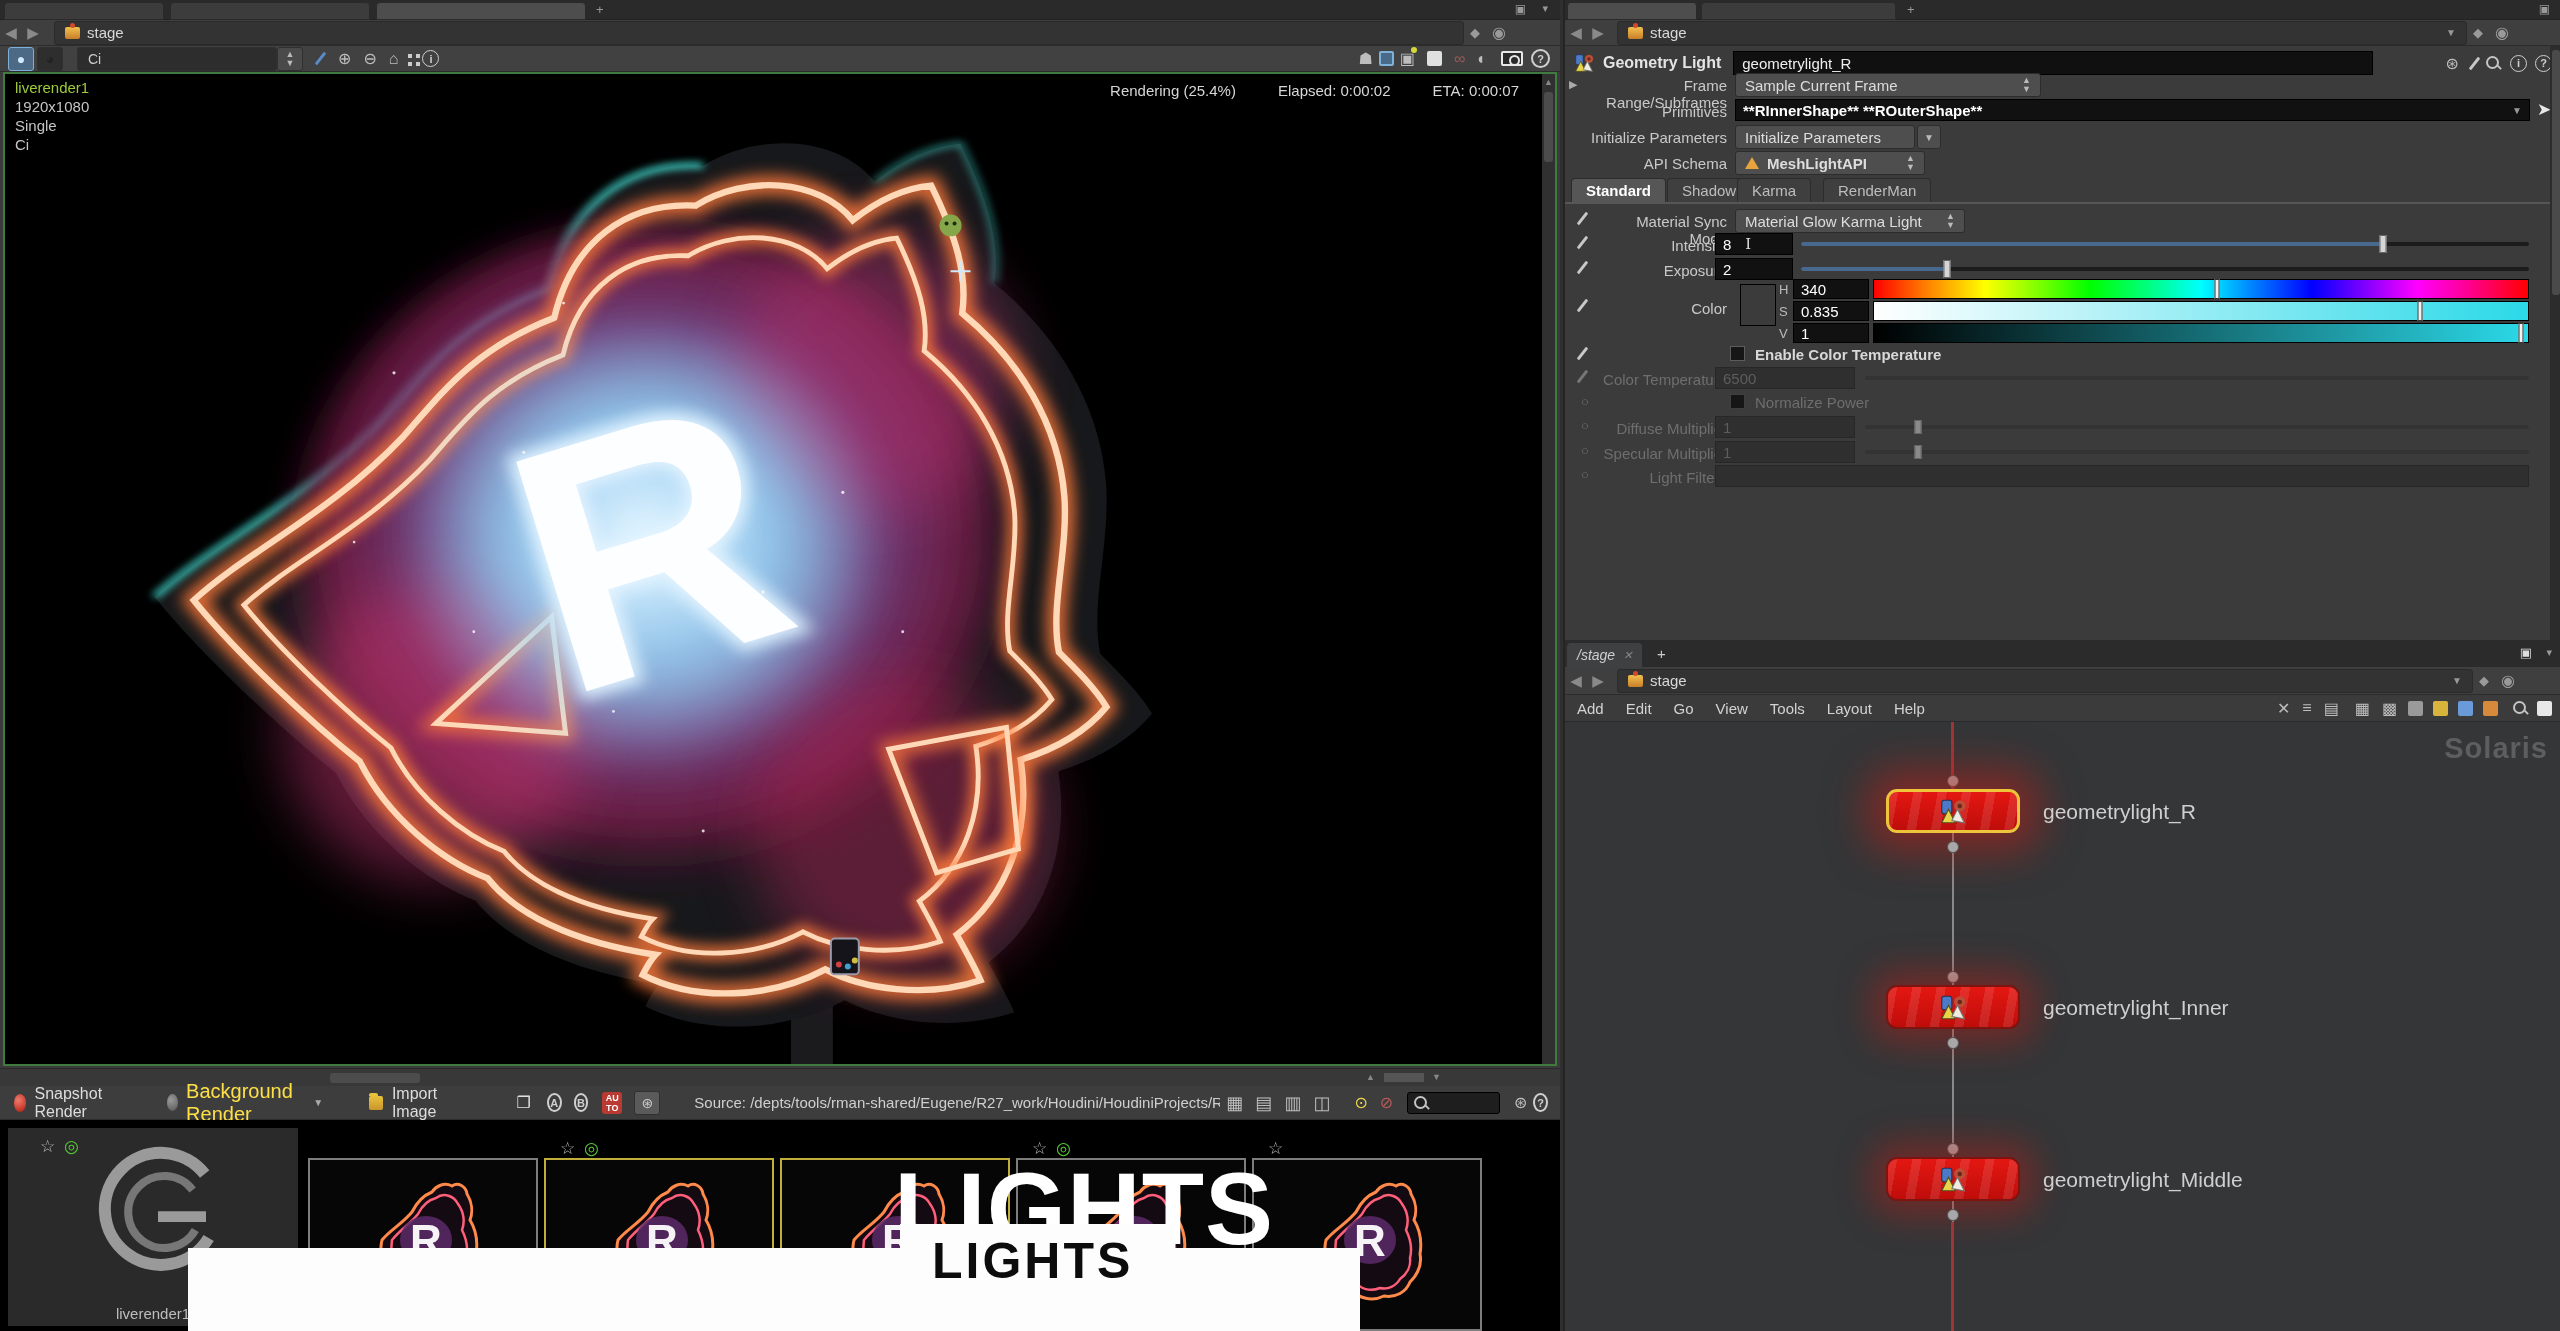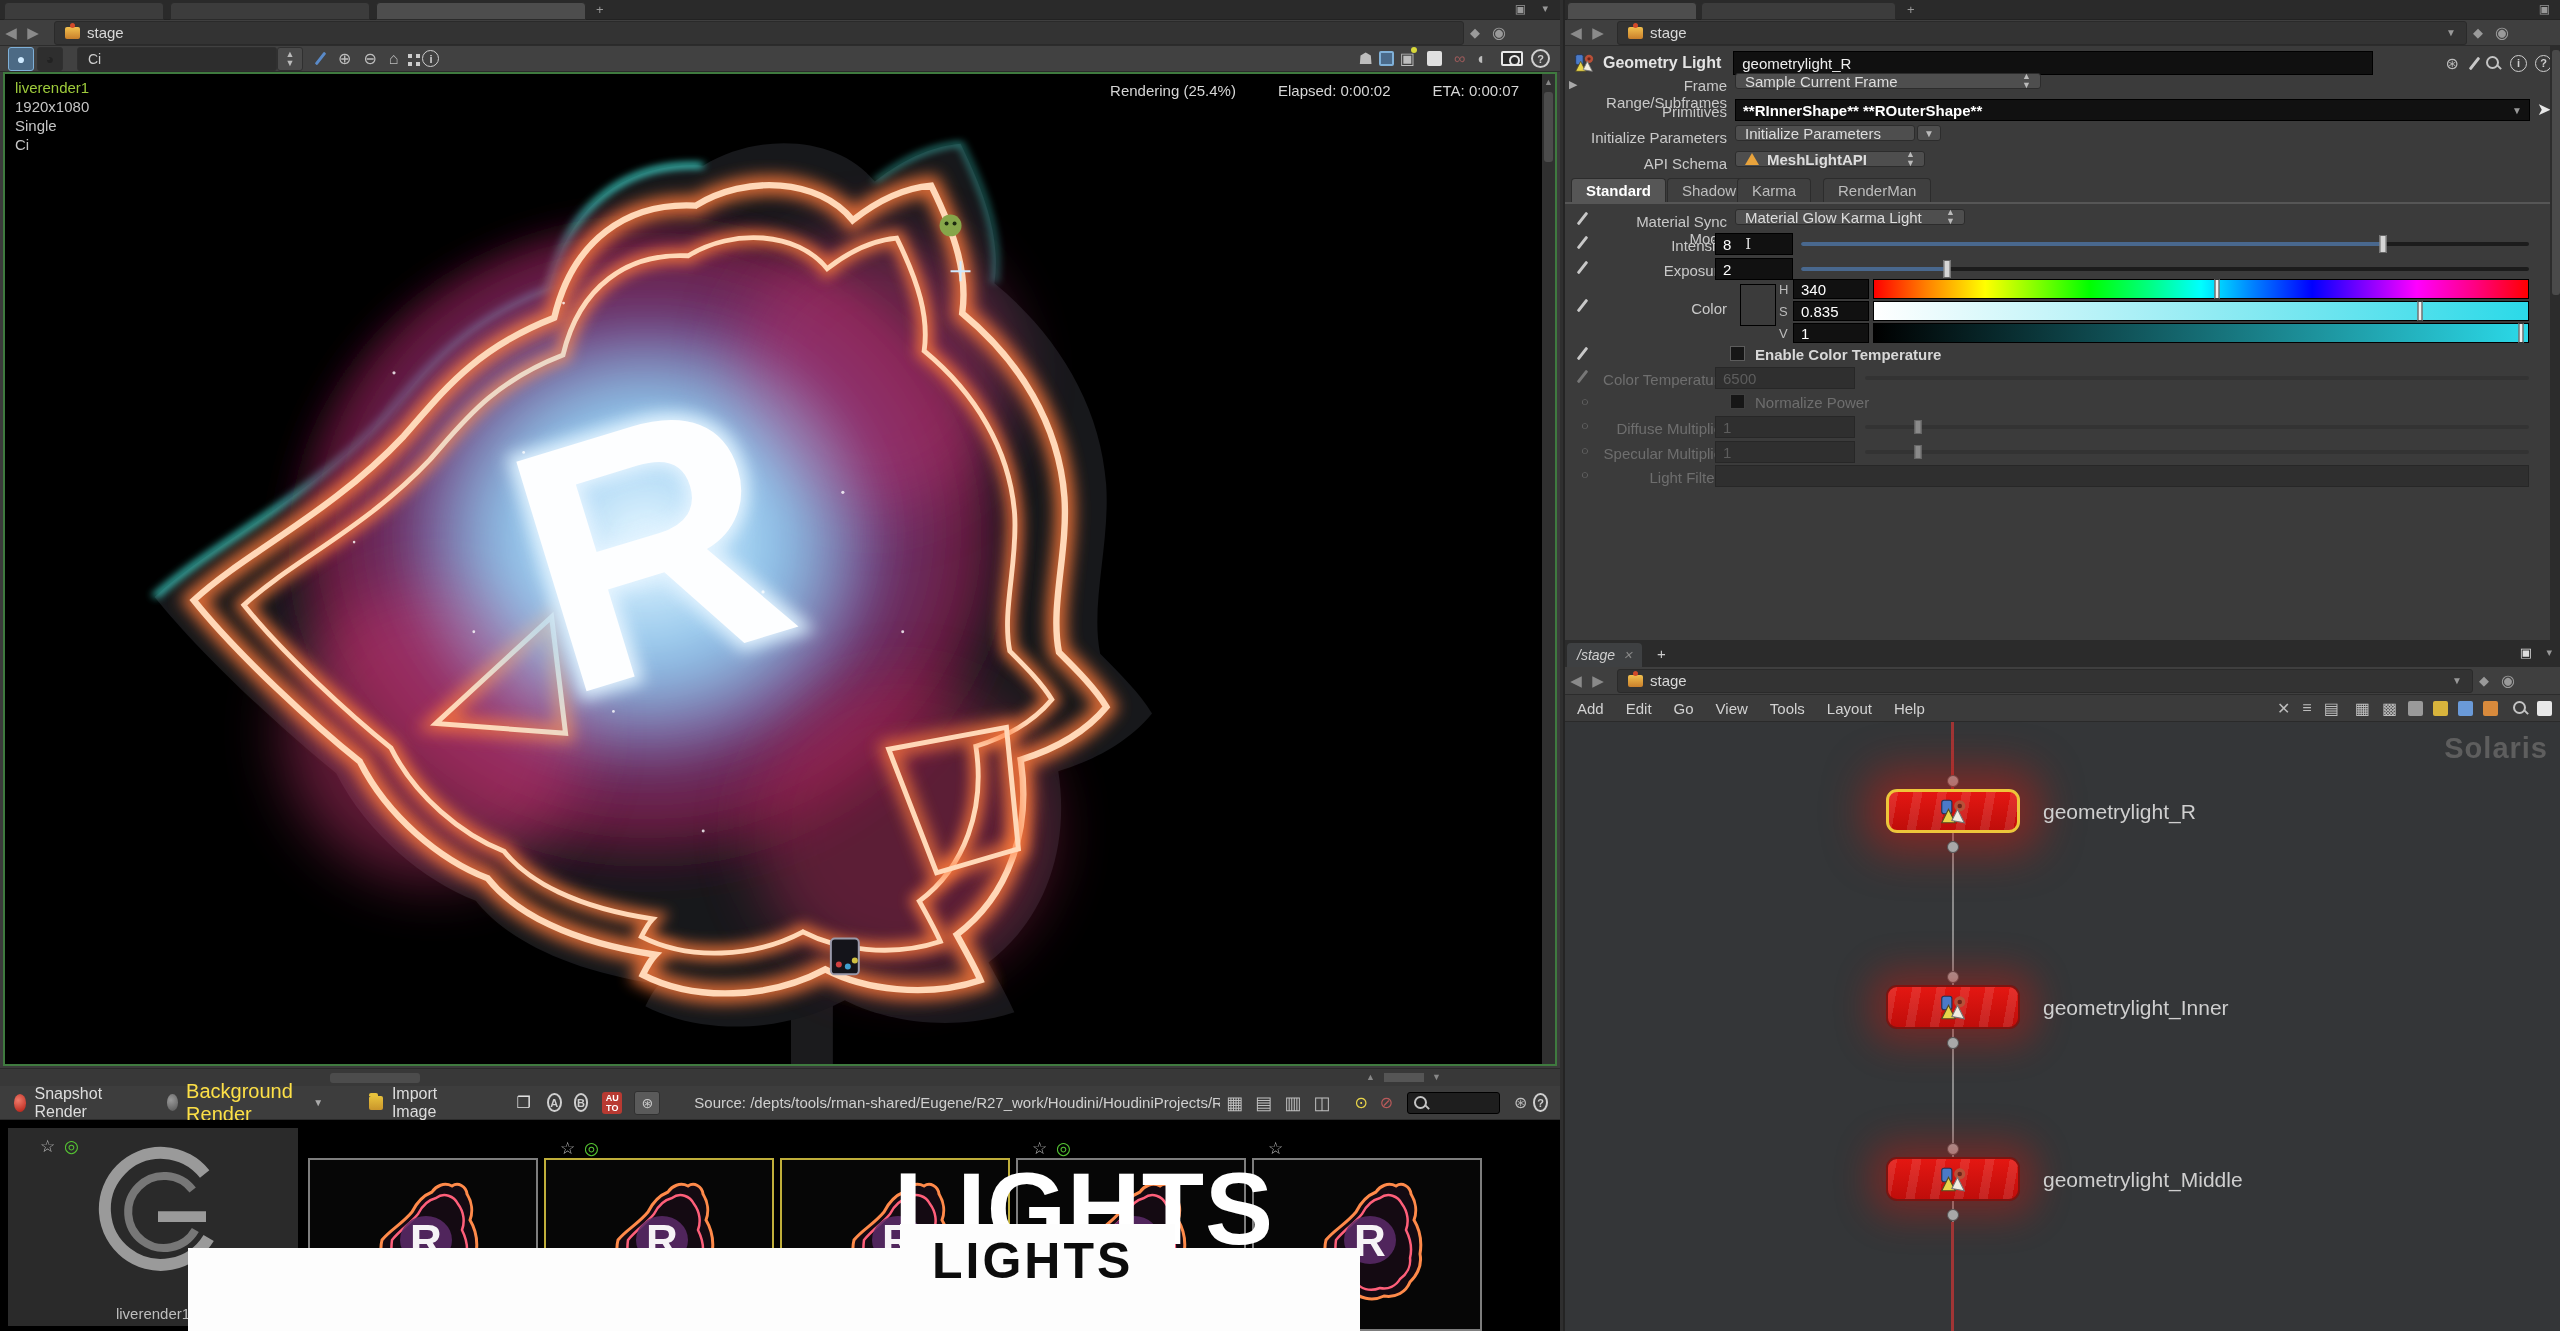--- a/index.html
+++ b/index.html
@@ -27,21 +27,21 @@
   .i-dots4{display:inline-block;width:4px;height:4px;background:#ccc;box-shadow:8px 0 #ccc,0 8px #ccc,8px 8px #ccc;margin:2px 10px 8px 4px;}
   .i-folder{width:20px;height:14px;background:linear-gradient(#e8c23c,#c9952b);border-radius:2px;position:relative;}
   .i-folder:before{content:"";position:absolute;top:-3px;left:0;width:9px;height:3px;background:#e8c23c;border-radius:2px 2px 0 0;}
   .i-camera{width:22px;height:15px;border:2px solid #e8e8e8;border-radius:2px;position:relative;background:#2a2a2a;}
   .i-camera:before{content:"";position:absolute;left:6px;top:2px;width:7px;height:7px;border:2px solid #e8e8e8;border-radius:50%;}
   .i-sq{display:inline-block;width:15px;height:15px;border-radius:2px;}
   .plabel{position:absolute;width:148px;text-align:right;font-size:15px;color:#c9c9c9;}
   .plabel.dim{color:#6e6e6e;}
   .pfield{position:absolute;background:#111;border:1px solid #000;color:#fff;font-size:15px;display:flex;align-items:center;padding:0 7px;height:22px;}
   .pfield.dim{background:#2f2f2f;color:#5d5d5d;border-color:#272727;}
-  .pselect{position:absolute;height:16px;background:#4e4e4e;border:1px solid #2c2c2c;border-radius:3px;color:#ddd;font-size:15px;display:flex;align-items:center;padding:0 9px;gap:8px;}
+  .pselect{position:absolute;height:24px;background:#4e4e4e;border:1px solid #2c2c2c;border-radius:3px;color:#ddd;font-size:15px;display:flex;align-items:center;padding:0 9px;gap:8px;}
   .spin{color:#bbb;font-size:9px;line-height:9px;display:inline-block;}
   .sl-track{position:absolute;height:4px;background:#1c1c1c;border-radius:2px;top:9px;}
   .sl-fill{position:absolute;left:0;top:0;height:4px;background:#49688e;border-radius:2px;}
   .sl-handle{position:absolute;top:-7px;width:7px;height:18px;background:#d6d6d6;border:1px solid #666;transform:translateX(-50%);}
   .sl-handle.dim{background:#8a8a8a;height:14px;top:-5px;}
   .bar{position:absolute;height:20px;border:1px solid #000;}
   .bar-h{position:absolute;top:-1px;width:5px;height:20px;background:#f2f2f2;border:1px solid #333;transform:translateX(-50%);}
   .cbox{width:15px;height:15px;background:#161616;border:1px solid #5c5c5c;display:inline-block;}
   .ptab{position:absolute;top:0;height:24px;display:flex;align-items:center;justify-content:center;background:#3f3f3f;border:1px solid #2c2c2c;border-bottom:none;border-radius:4px 4px 0 0;color:#bdbdbd;font-size:15px;padding:0 14px;}
   .ptab.active{background:#565656;color:#fff;font-weight:bold;}

